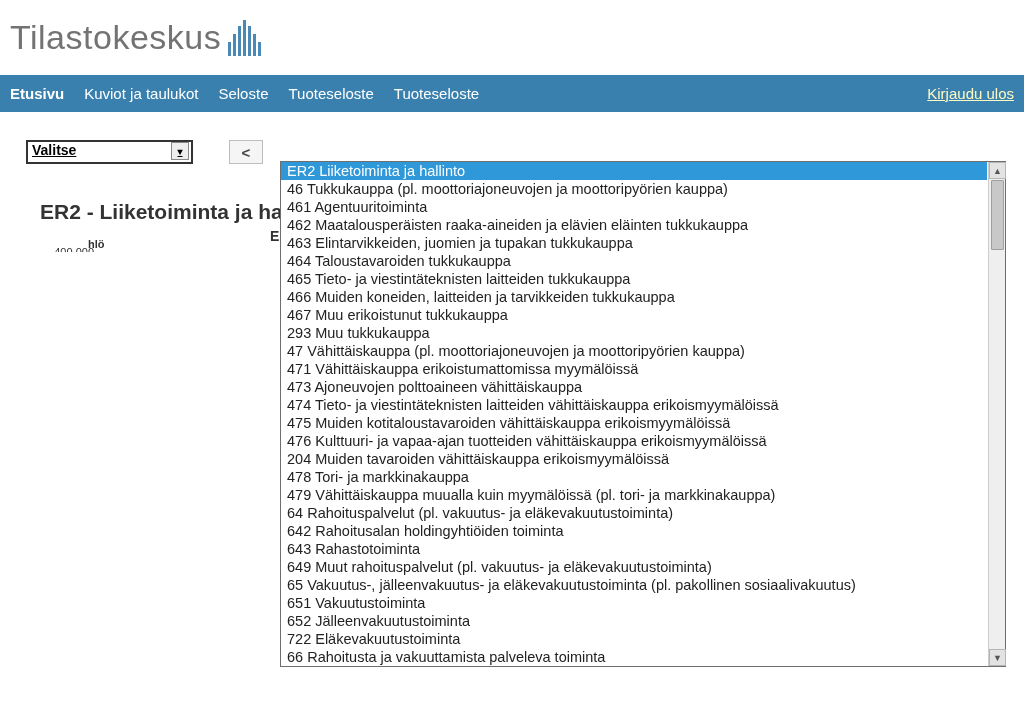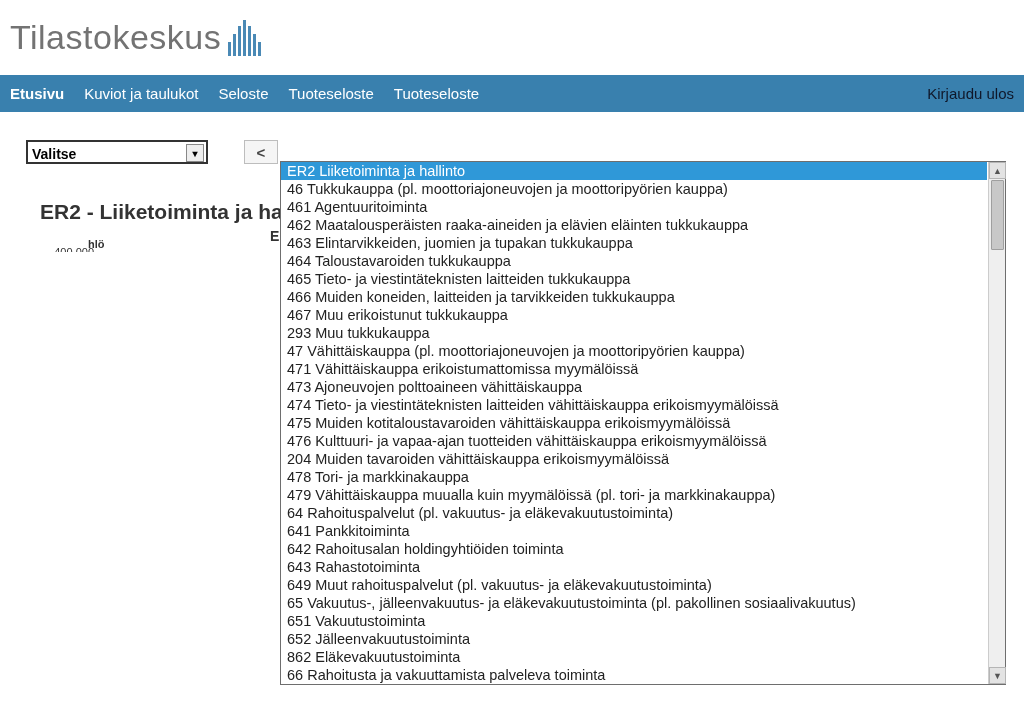--- a/index.html
+++ b/index.html
@@ -22,38 +22,39 @@
   .navbar {
     background: #3980ae;
     display: flex;
     align-items: center;
     padding: 10px 10px;
     color: #fff;
   }
   .nav-item { font-size: 15px; margin-right: 20px; color: #ffffff; cursor: pointer; }
   .nav-item.active { color: #fff; font-weight: 600; }
   .nav-spacer { flex: 1; }
-  .logout { font-size: 15px; color: #0f172a; cursor: pointer; }
+  .logout { font-size: 15px; color: #fef9c3; cursor: pointer; text-decoration: underline; }
   
   .toolbar {
     display: flex;
     align-items: center;
     padding: 28px 0 0 26px;
   }
   .select-box {
     border: 2px solid #333;
-    width: 182px;
+    width: 167px;
     height: 24px;
     display: flex;
-    align-items: flex-end;
+    align-items: flex-start;
     justify-content: space-between;
     padding: 0 2px 0 4px;
     font-size: 14px;
     font-weight: 700;
     background: #fff;
+    text-decoration: underline;
   }
   .select-arrow {
     width: 18px; height: 18px; background: #eee; border: 1px solid #888;
     display: flex; align-items: center; justify-content: center;
     font-size: 10px;
   }
   .back-btn {
     margin-left: 36px;
     width: 34px; height: 24px;
     border: 1px solid #bdbdbd; background: #f5f5f5;
@@ -203,28 +204,27 @@
       <div class="dropdown-item">47 Vähittäiskauppa (pl. moottoriajoneuvojen ja moottoripyörien kauppa)</div>
       <div class="dropdown-item">471 Vähittäiskauppa erikoistumattomissa myymälöissä</div>
       <div class="dropdown-item">473 Ajoneuvojen polttoaineen vähittäiskauppa</div>
       <div class="dropdown-item">474 Tieto- ja viestintäteknisten laitteiden vähittäiskauppa erikoismyymälöissä</div>
       <div class="dropdown-item">475 Muiden kotitaloustavaroiden vähittäiskauppa erikoismyymälöissä</div>
       <div class="dropdown-item">476 Kulttuuri- ja vapaa-ajan tuotteiden vähittäiskauppa erikoismyymälöissä</div>
       <div class="dropdown-item">204 Muiden tavaroiden vähittäiskauppa erikoismyymälöissä</div>
       <div class="dropdown-item">478 Tori- ja markkinakauppa</div>
       <div class="dropdown-item">479 Vähittäiskauppa muualla kuin myymälöissä (pl. tori- ja markkinakauppa)</div>
       <div class="dropdown-item">64 Rahoituspalvelut (pl. vakuutus- ja eläkevakuutustoiminta)</div>
-      <div class="dropdown-item">641 Pankkitoiminta</div>
       <div class="dropdown-item">642 Rahoitusalan holdingyhtiöiden toiminta</div>
       <div class="dropdown-item">643 Rahastotoiminta</div>
       <div class="dropdown-item">649 Muut rahoituspalvelut (pl. vakuutus- ja eläkevakuutustoiminta)</div>
       <div class="dropdown-item">65 Vakuutus-, jälleenvakuutus- ja eläkevakuutustoiminta (pl. pakollinen sosiaalivakuutus)</div>
       <div class="dropdown-item">651 Vakuutustoiminta</div>
       <div class="dropdown-item">652 Jälleenvakuutustoiminta</div>
-      <div class="dropdown-item">862 Eläkevakuutustoiminta</div>
+      <div class="dropdown-item">722 Eläkevakuutustoiminta</div>
       <div class="dropdown-item">66 Rahoitusta ja vakuuttamista palveleva toiminta</div>
     </div>
   <div class="scrollbar">
     <div class="scroll-arrow" style="top:0">▲</div>
     <div class="scroll-thumb" style="top:18px;height:70px"></div>
     <div class="scroll-arrow" style="bottom:0">▼</div>
   </div>
 </div>
 
 </body></html>

